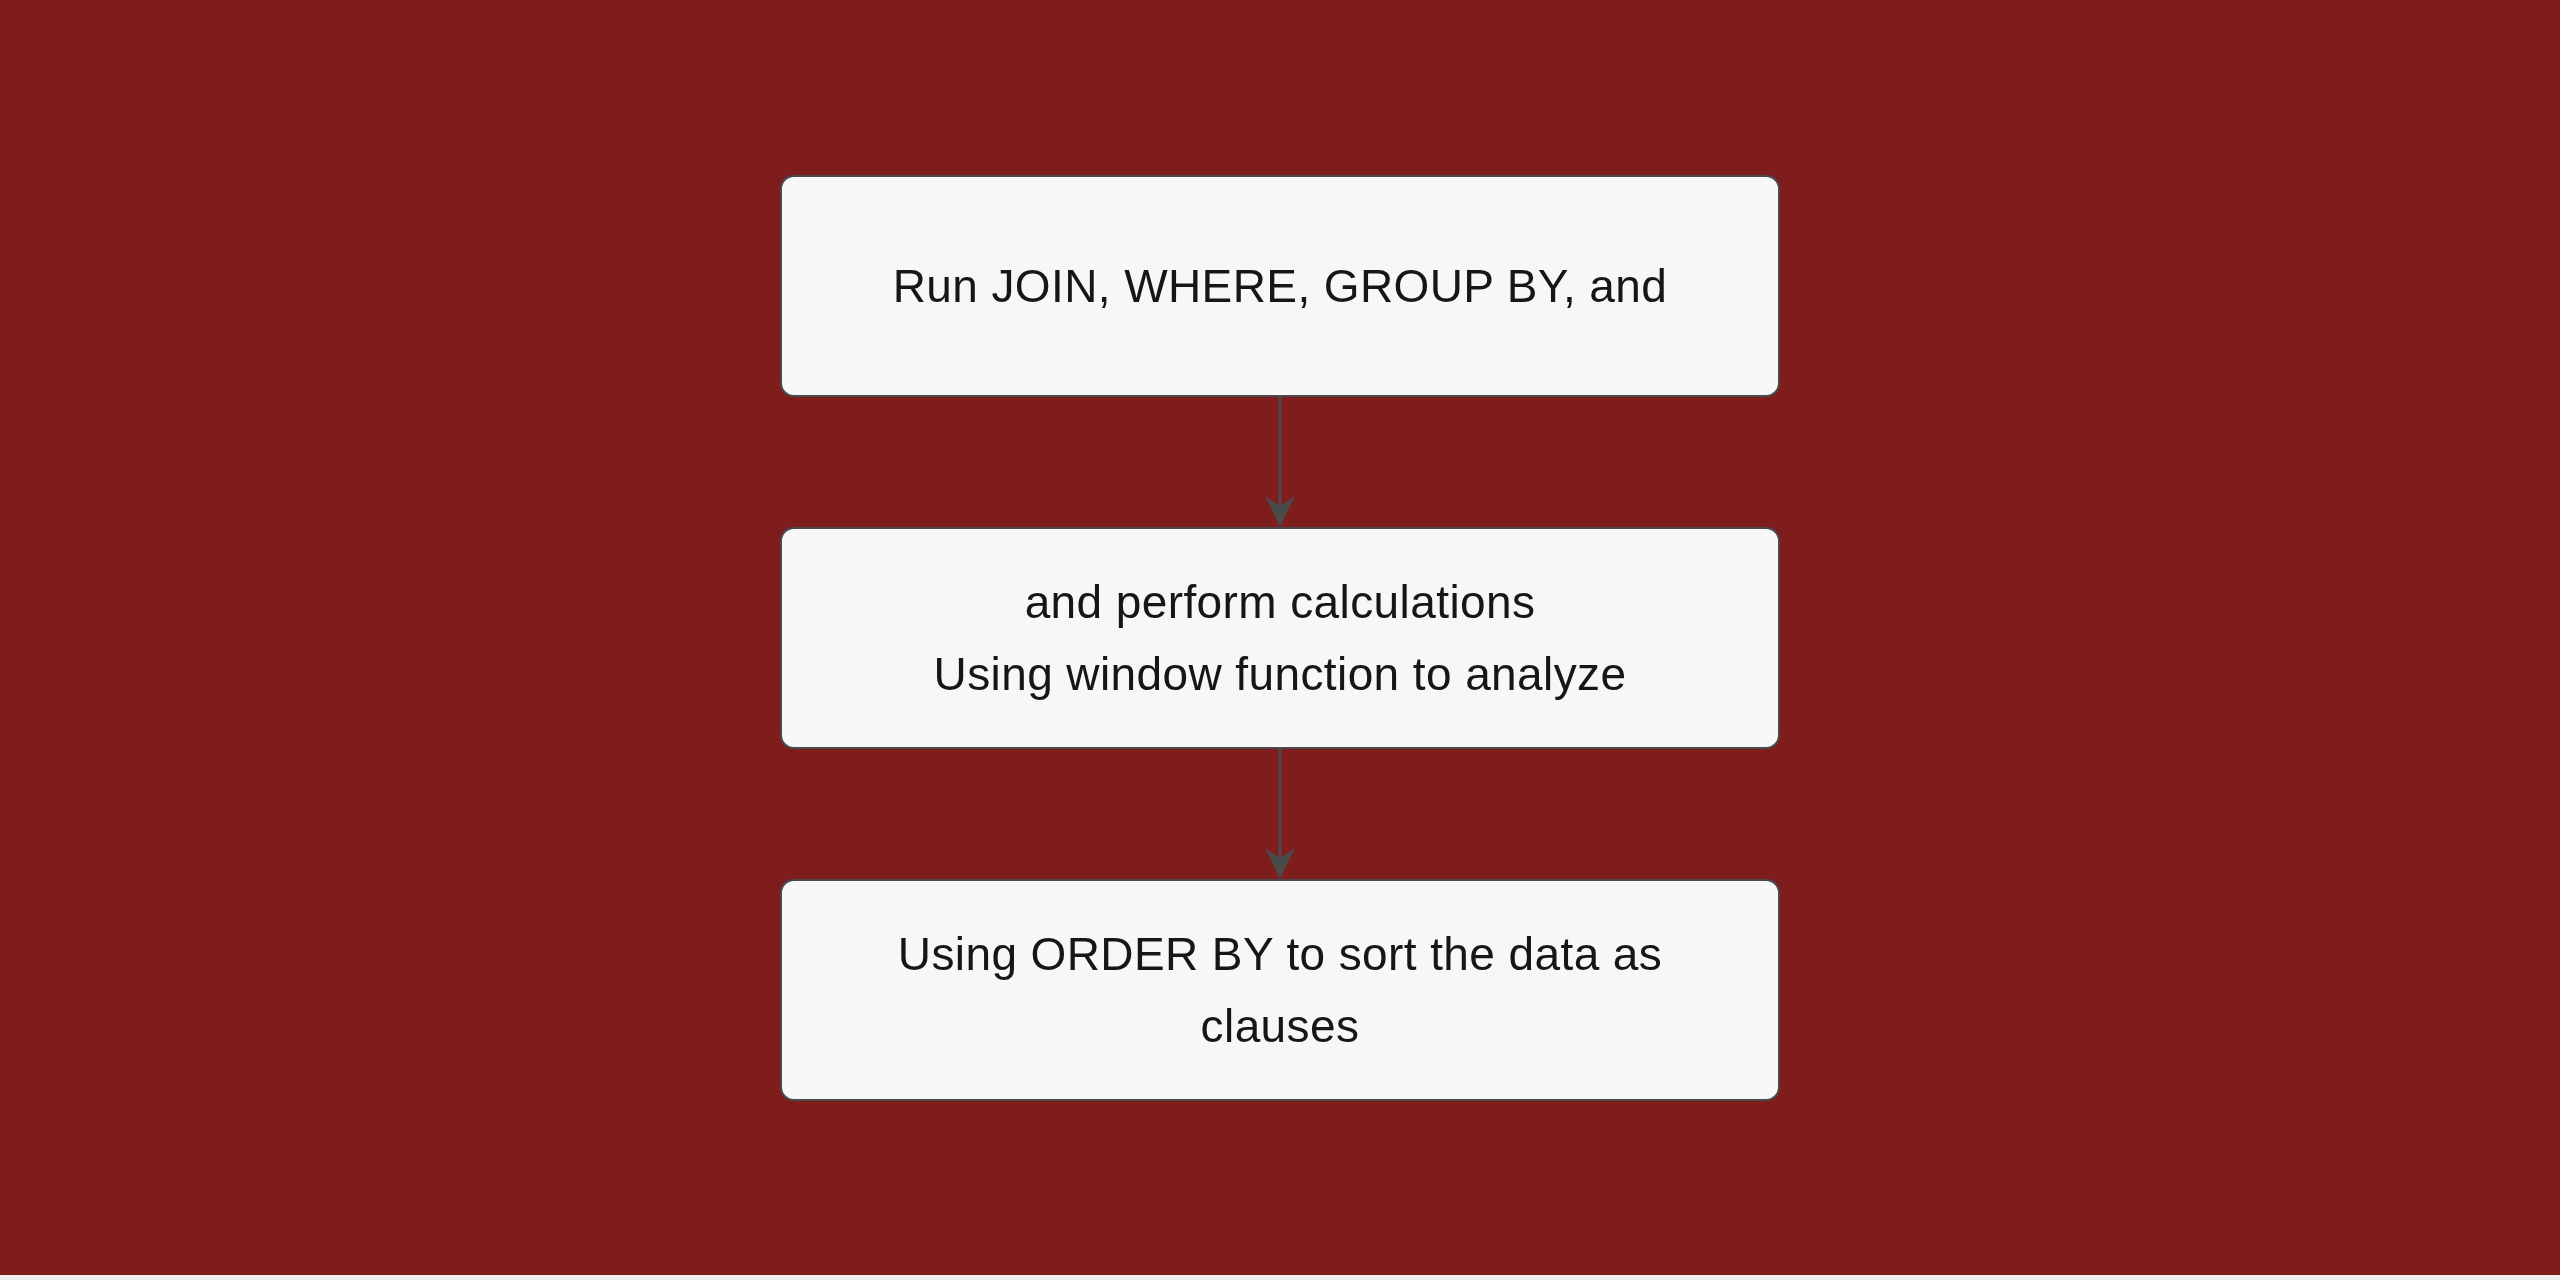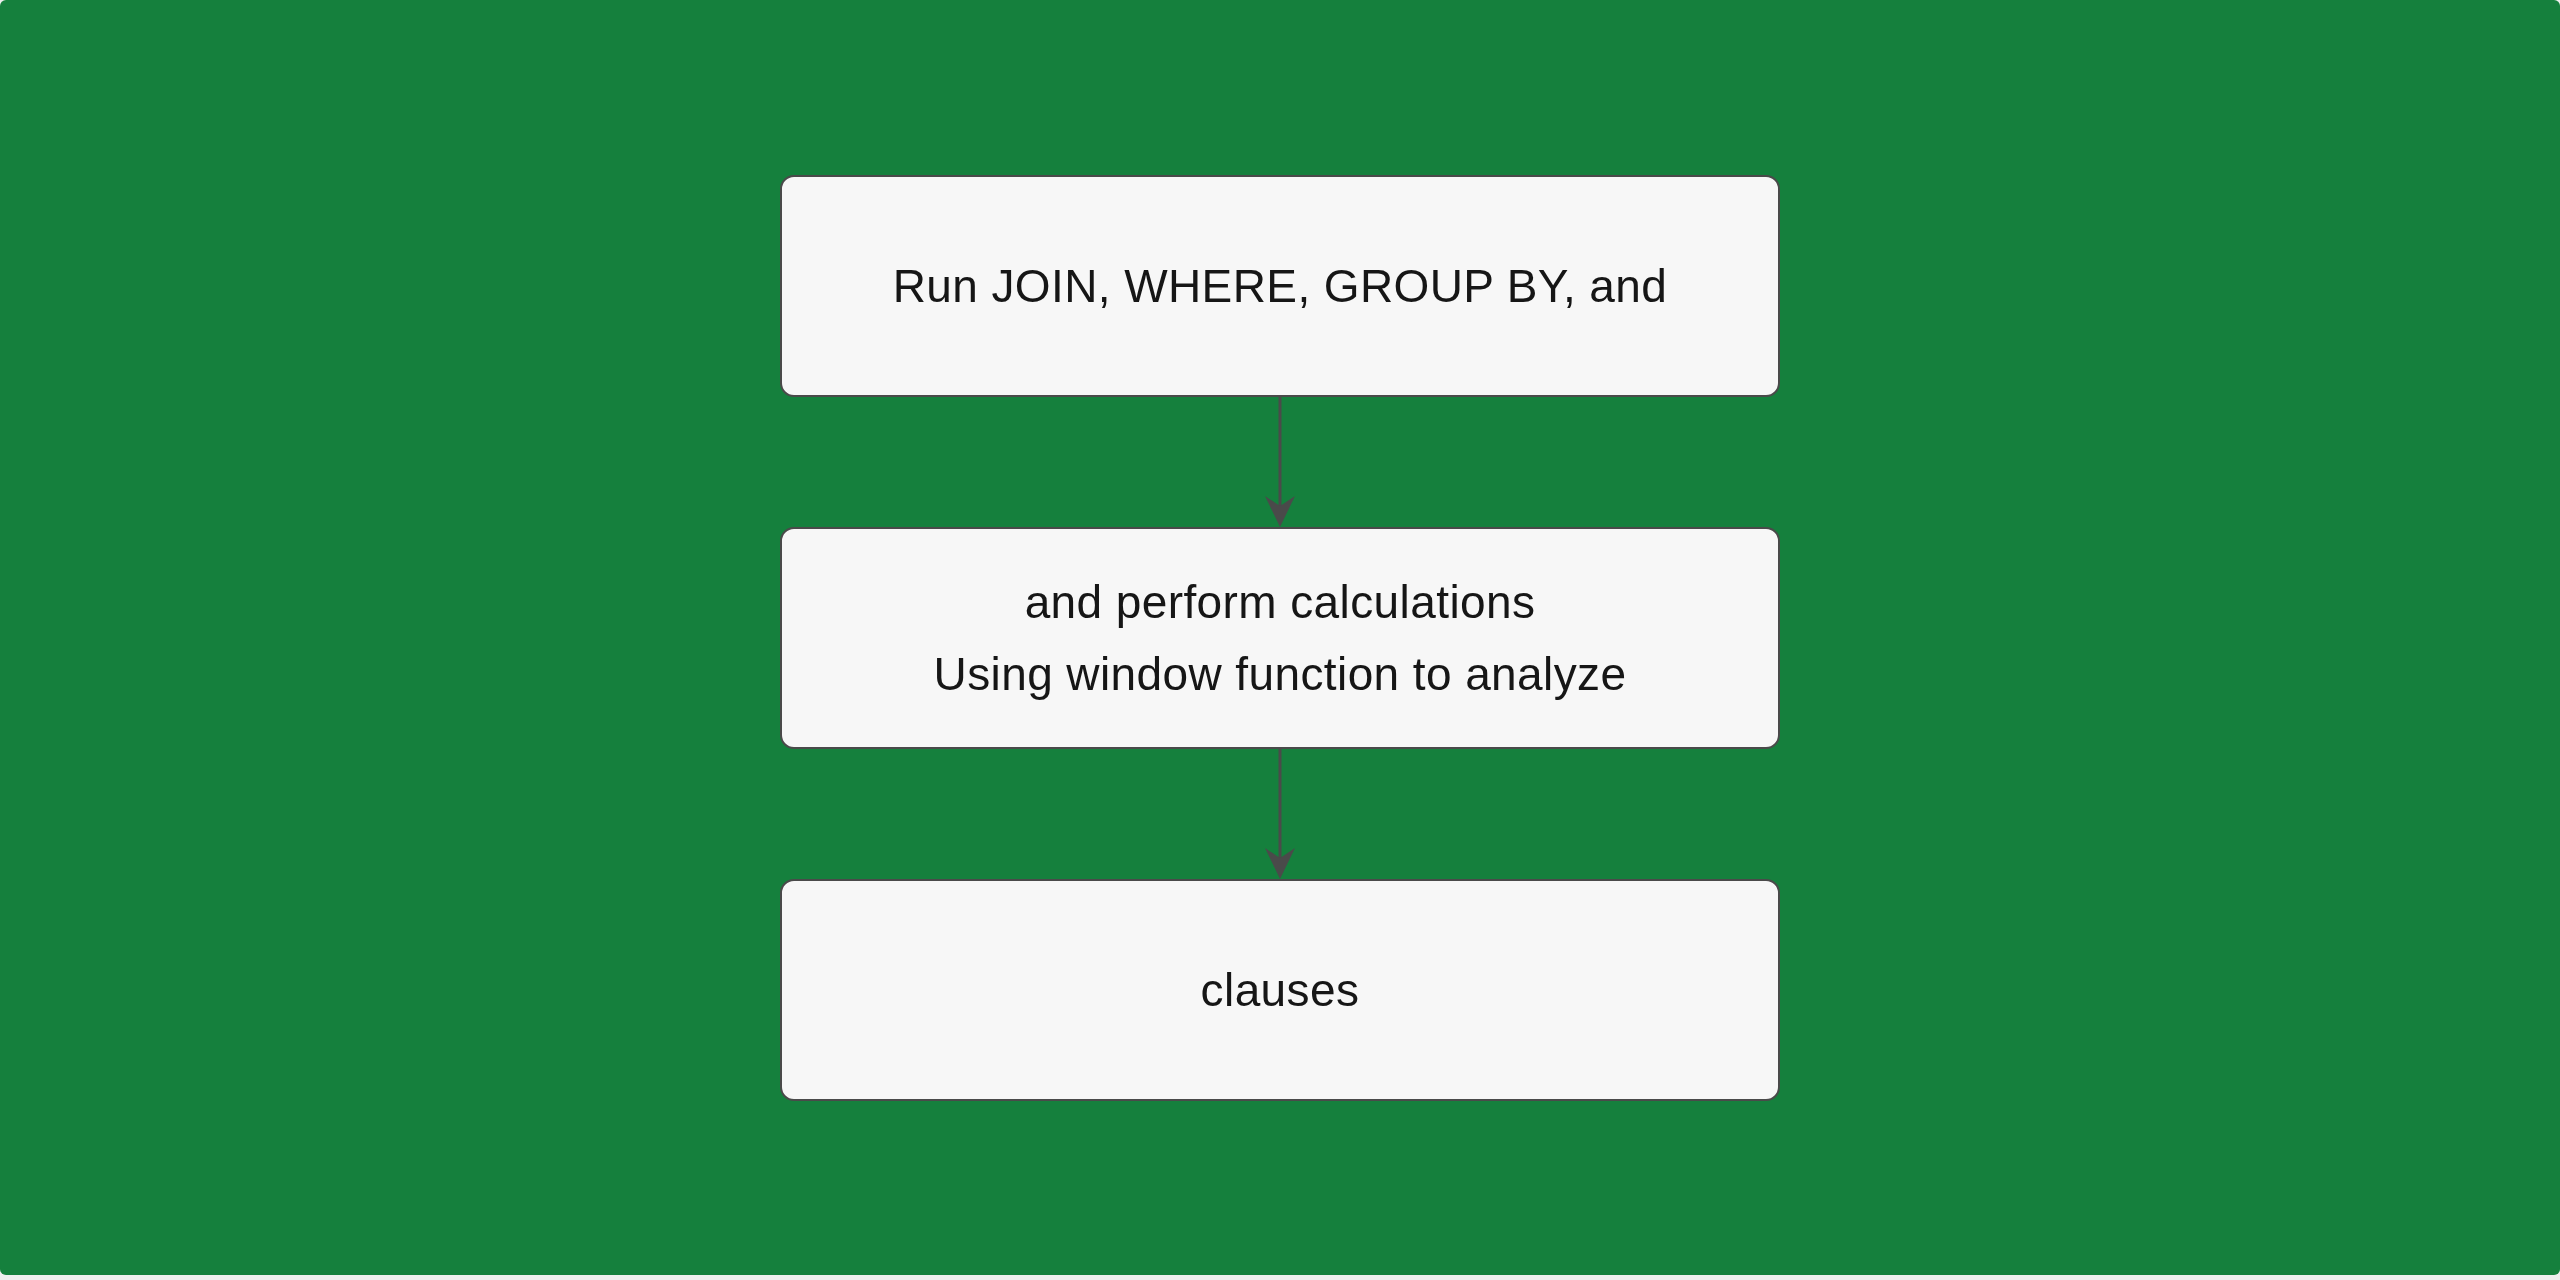--- a/index.html
+++ b/index.html
@@ -10,22 +10,21 @@
     width: 2560px;
     height: 1280px;
     background: #efefef;
     font-family: "Liberation Sans", "DejaVu Sans", sans-serif;
     overflow: hidden;
   }
   .canvas {
     position: relative;
     width: 2560px;
     height: 1275px;
-    background: #15803d;
-    border-radius: 6px;
+    background: #7f1d1d;
   }
   .flow {
     position: absolute;
     left: 780px;
     top: 175px;
     width: 1000px;
     display: flex;
     flex-direction: column;
     align-items: center;
   }
@@ -83,18 +82,19 @@
       </div>
     </div>
 
     <svg class="arrow" viewBox="0 0 40 130" xmlns="http://www.w3.org/2000/svg" aria-hidden="true">
       <line x1="20" y1="0" x2="20" y2="120" stroke="#4a4a4a" stroke-width="3"></line>
       <path d="M5 99 L20 130 L35 99 L20 109 Z" fill="#4a4a4a"></path>
     </svg>
 
     <div class="node">
       <div class="node-label">
+        <span class="line">Using ORDER BY to sort the data as</span>
         <span class="line">clauses</span>
       </div>
     </div>
 
   </div>
 </div>
 
 </body></html>

